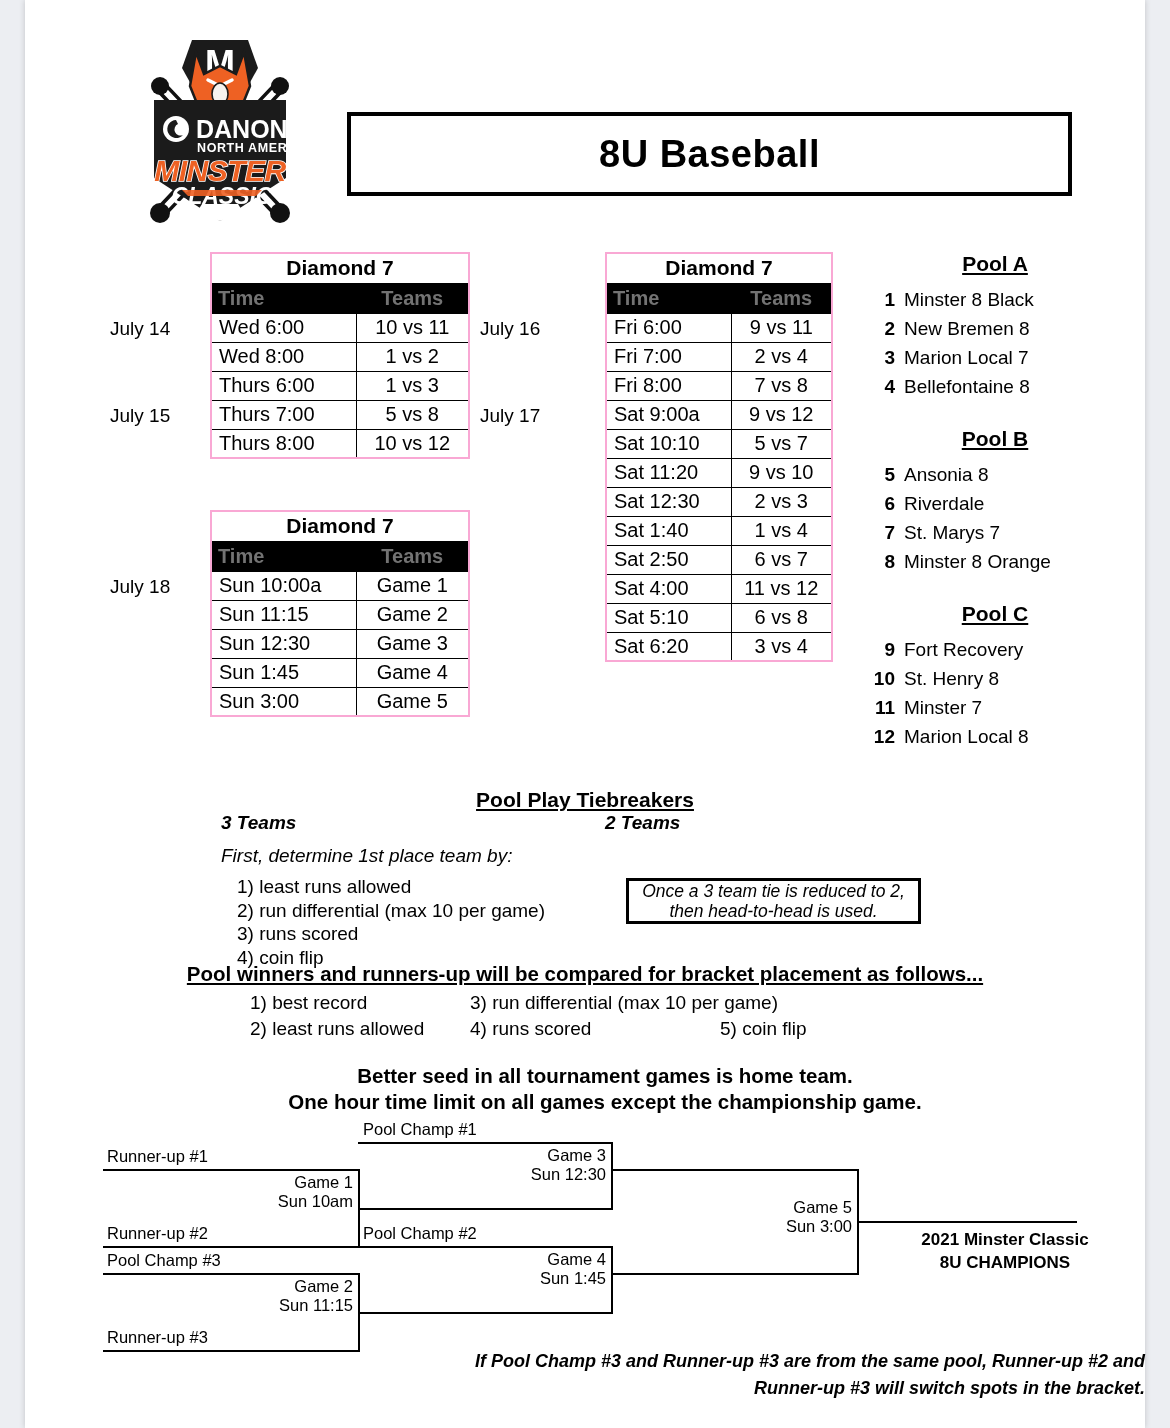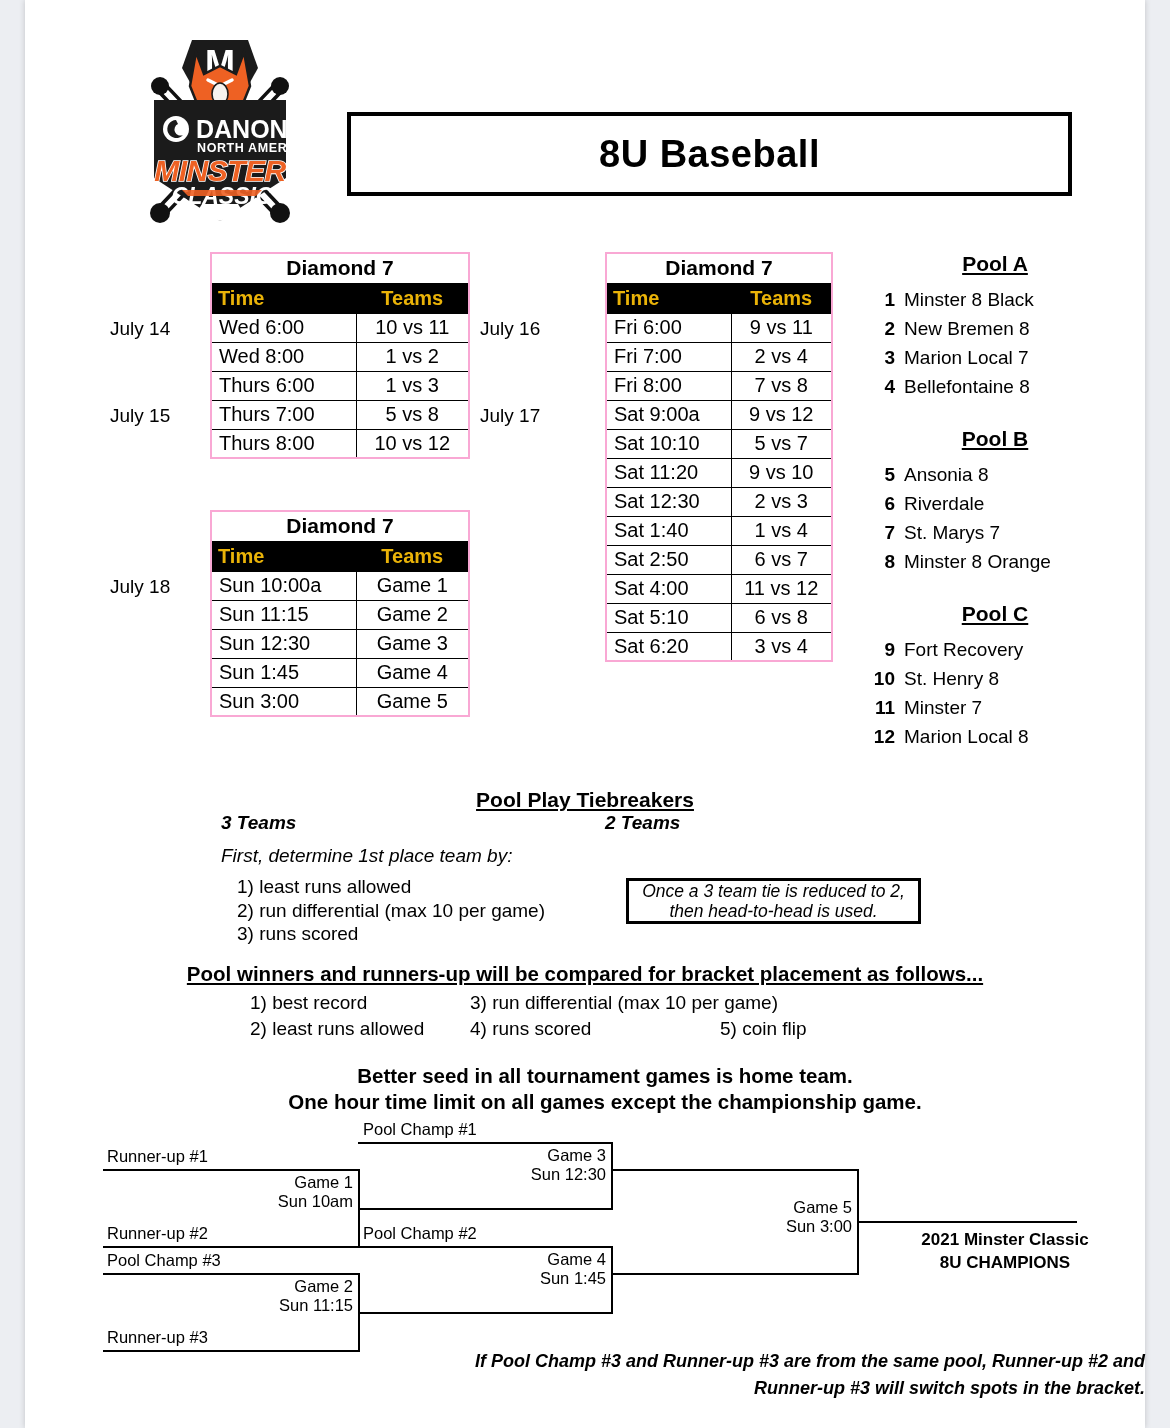--- a/index.html
+++ b/index.html
@@ -25,21 +25,21 @@
     display:flex; align-items:center; justify-content:center;margin-top:34px;
   }
   #title-text { font-size:38px; font-weight:bold; letter-spacing:0.5px; }
 
   
   .sched { position:absolute; border:2px solid #f9a8d4; border-collapse:collapse; background:#fff; }
   .sched td, .sched th { border:1px solid #000; padding:0; height:29px; font-size:20px; }
   .sched .caption-cell {
     font-size:21px; font-weight:bold; text-align:center; height:30px; border-bottom:1px solid #000;
   }
-  .sched .hdr { background:#000; color:#eab308; font-weight:bold; height:30px; }
+  .sched .hdr { background:#000; color:#737373; font-weight:bold; height:30px; }
   .sched .hdr .t1 { text-align:left; padding-left:6px; }
   .sched .hdr .t2 { text-align:center; }
   .sched .c-time { text-align:left; padding-left:7px; }
   .sched .c-team { text-align:center; }
   #tbl1 { left:185px; top:252px; width:260px; }
   #tbl2 { left:580px; top:252px; width:228px; }
   #tbl3 { left:185px; top:510px; width:260px; }
   #tbl1 .c-time, #tbl3 .c-time { width:145px; }
   #tbl2 .c-time { width:125px; }
 
@@ -333,20 +333,21 @@
     </div>
 
   <div id="tb-title">Pool Play Tiebreakers</div>
 
   <div id="tb-left">
     <div class="tb-h">3 Teams</div>
     <div class="tb-sub">First, determine 1st place team by:</div>
     <div class="tb-item">1) least runs allowed</div>
     <div class="tb-item">2) run differential (max 10 per game)</div>
     <div class="tb-item">3) runs scored</div>
+    <div class="tb-item">4) coin flip</div>
   </div>
 
   <div id="tb-right">
     <div class="tb-h">2 Teams</div>
   </div>
 
   <div id="tb-note">
     <div>Once a 3 team tie is reduced to 2,</div>
     <div>then head-to-head is used.</div>
   </div>

